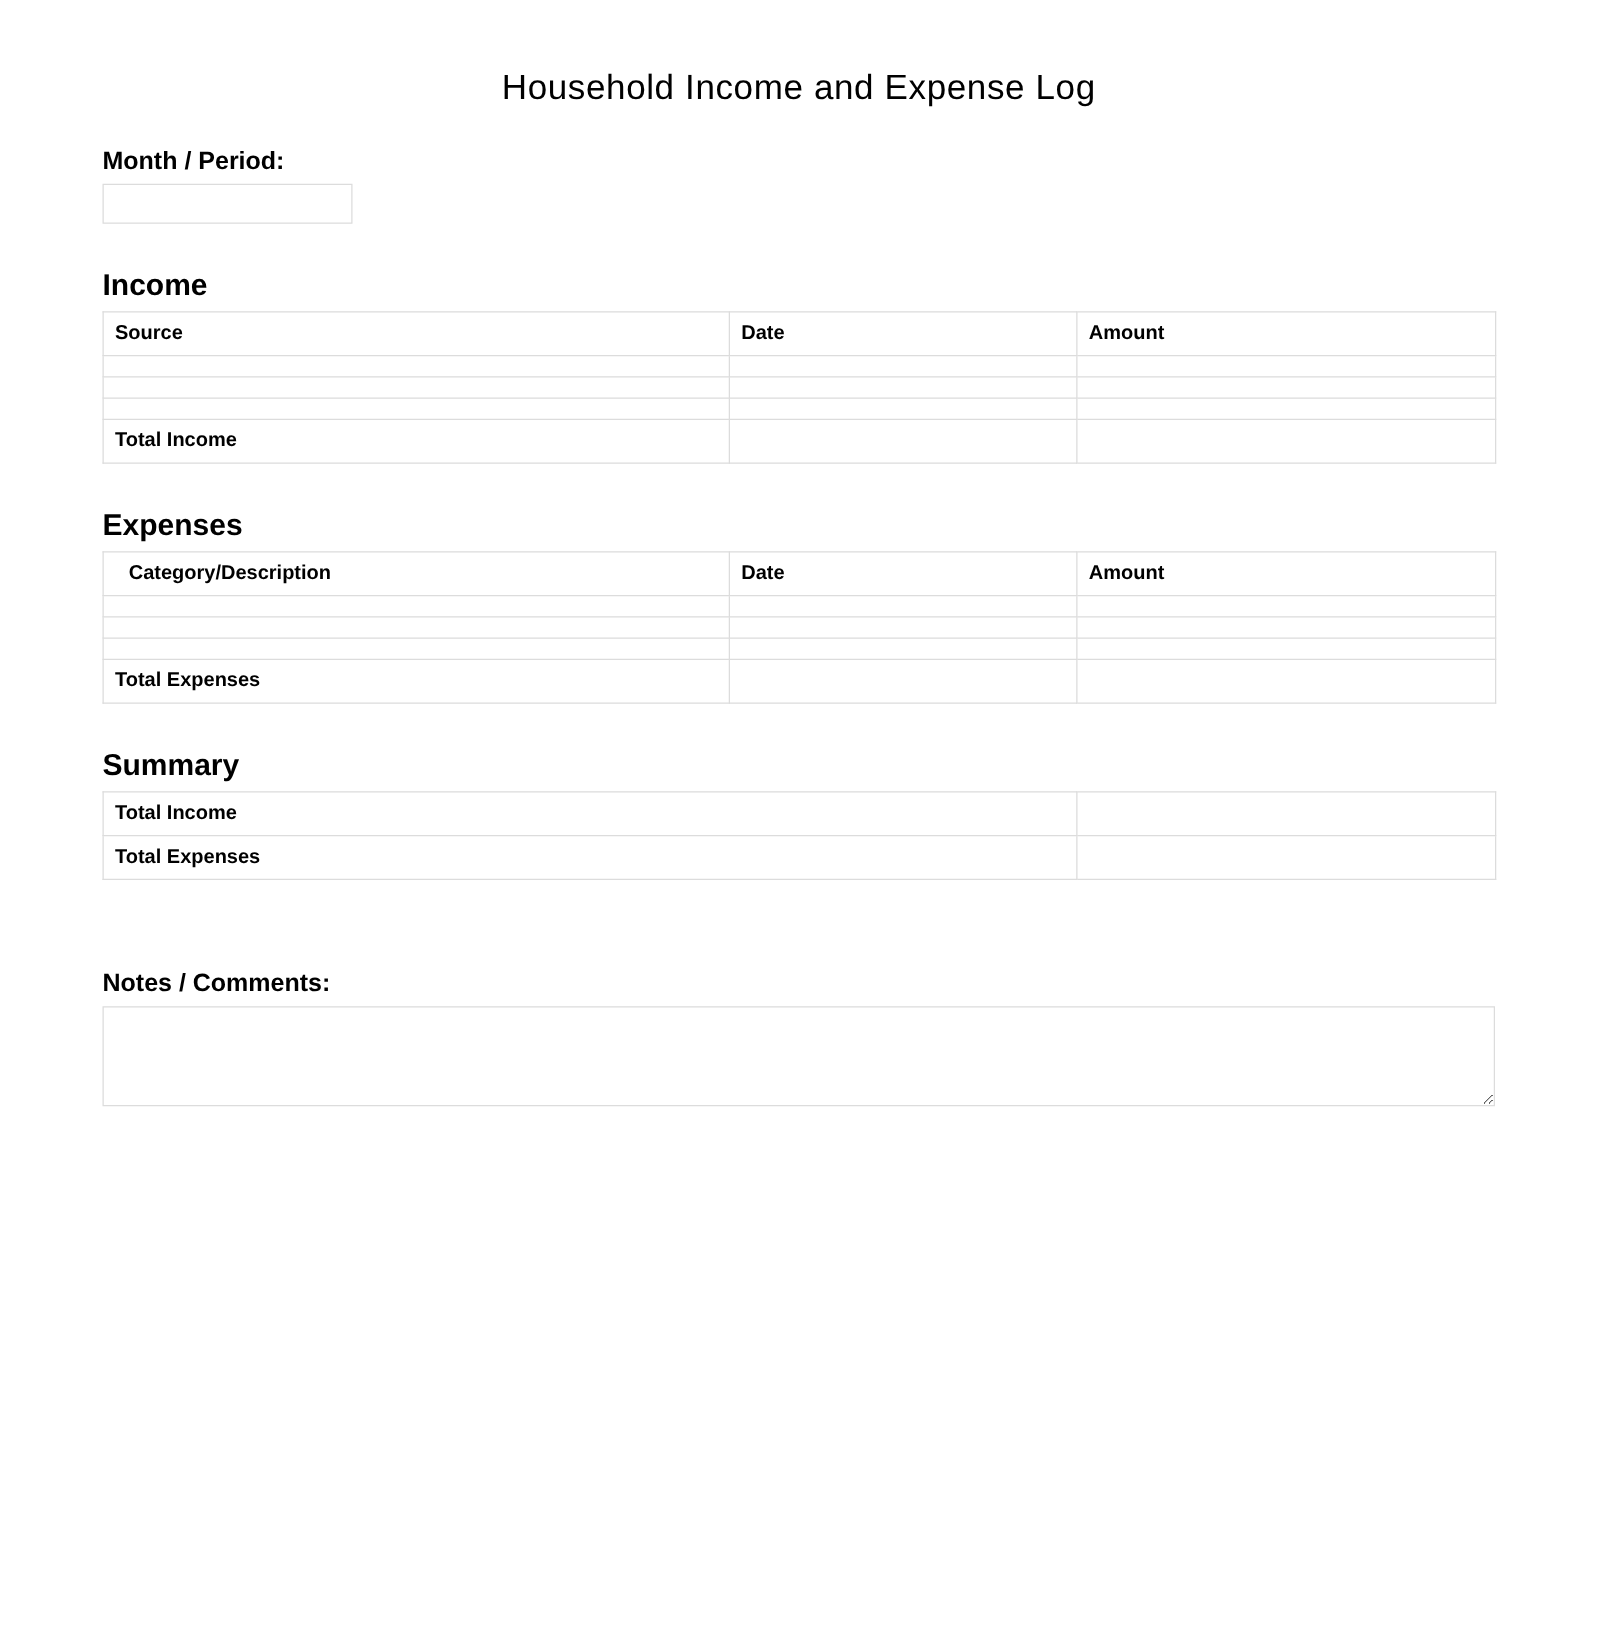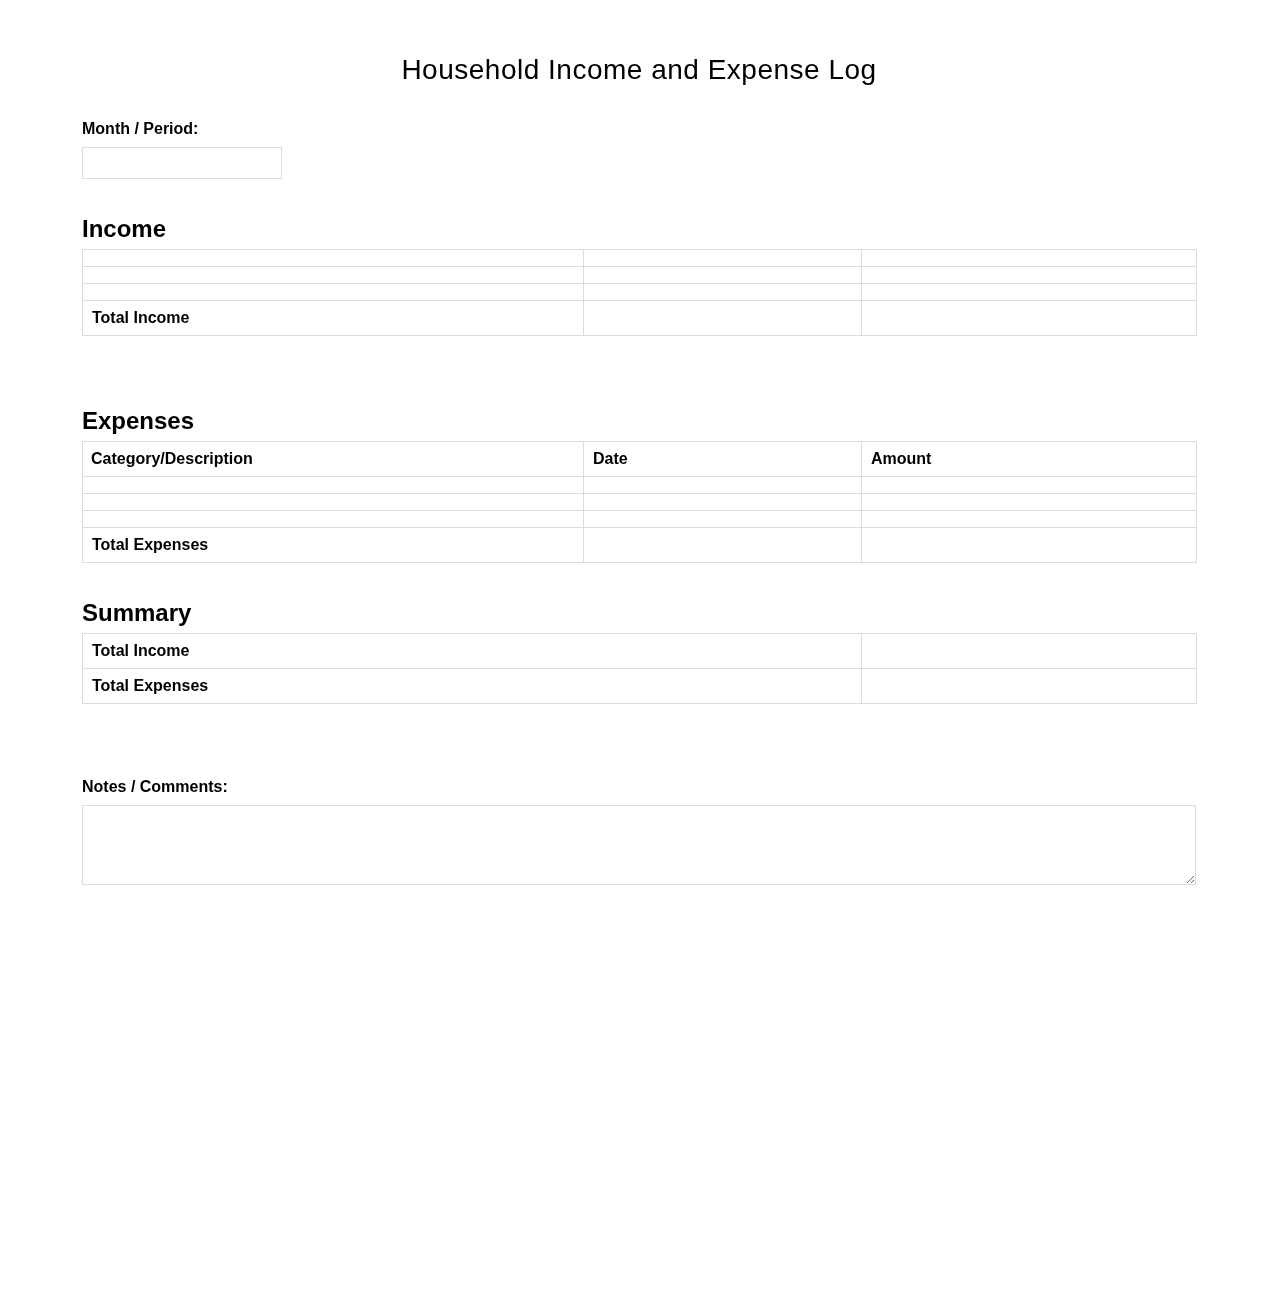--- a/index.html
+++ b/index.html
@@ -8,21 +8,21 @@
     font-family: "Liberation Sans", sans-serif;
     color: #000;
     position: relative;
   }
   .page { position: absolute; left: 82px; top: 0; width: 1114px; }
   h1 {
     margin: 0; position: absolute; top: 50px; left: 0; width: 1114px;
     text-align: center; font-weight: normal; font-size: 28px; letter-spacing: 0.5px;
     line-height: 40px;
   }
-  .label { font-weight: bold; font-size: 16px; position: absolute; left: 0; line-height: 20px; }
+  .label { font-weight: bold; font-size: 20px; position: absolute; left: 0; line-height: 20px; }
   .period-input {
     position: absolute; left: 0; top: 147px; width: 198px; height: 30px;
     border: 1px solid #dcdcdc; box-sizing: content-box; padding: 0; margin: 0;
     background: #fff; outline: none;
   }
   h2 { margin: 0; position: absolute; left: 0; font-size: 24px; font-weight: bold; line-height: 24px; }
   table {
     position: absolute; left: 0; width: 1114px; border-collapse: collapse;
     font-size: 16px; table-layout: fixed;
   }
@@ -33,39 +33,44 @@
   col.c2 { width: 278px; }
   col.c3 { width: 335px; }
   .summary td { height: 34px; }
   .summary col.s1 { width: 779px; }
   .summary col.s2 { width: 335px; }
   textarea {
     position: absolute; left: 0; top: 805px; width: 1112px; height: 78px;
     border: 1px solid #dcdcdc; margin: 0; padding: 0; resize: vertical;
     font-family: "Liberation Sans", sans-serif; outline: none;
   }
-  .indent1 { padding-left: 8px; }
+  .indent1 { padding-left: 20px; }
 </style>
 </head>
 <body>
 
 <div class="page">
   <h1>Household Income and Expense Log</h1>
 
   <div class="label" style="top:119px">Month / Period:</div>
   <input class="period-input" type="text" value="" style="">
 
   <h2 style="top:217px">Income</h2>
   <table style="top:249px">
     <colgroup>
         <col class="c1">
         <col class="c2">
         <col class="c3">
       </colgroup>
     <tbody>
+        <tr class="hdr">
+      <td>Source</td>
+      <td>Date</td>
+      <td>Amount</td>
+    </tr>
     <tr class="empty">
       <td></td>
       <td></td>
       <td></td>
     </tr>
     <tr class="empty">
       <td></td>
       <td></td>
       <td></td>
     </tr>

